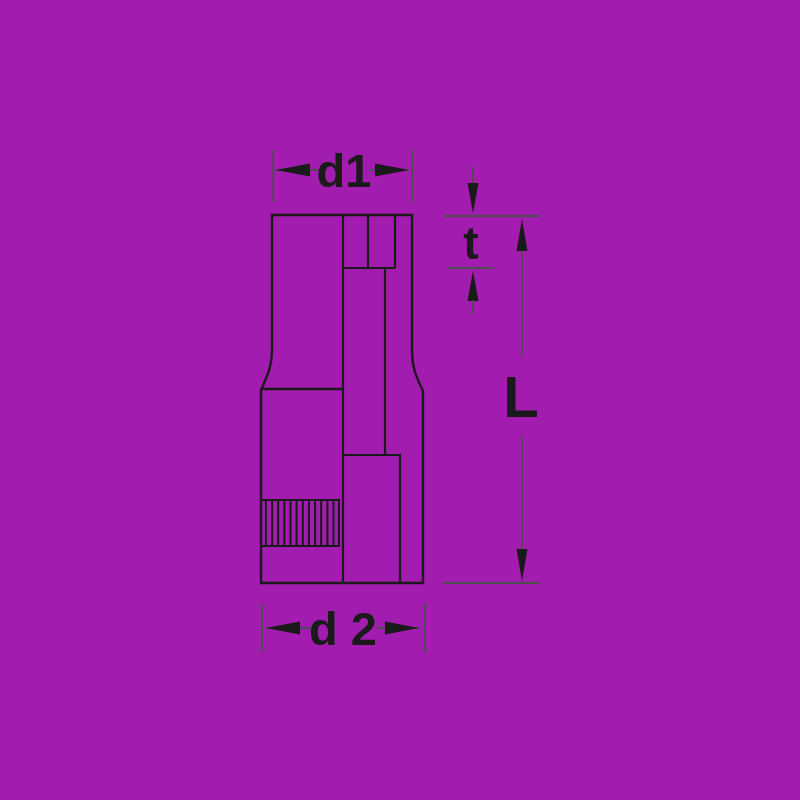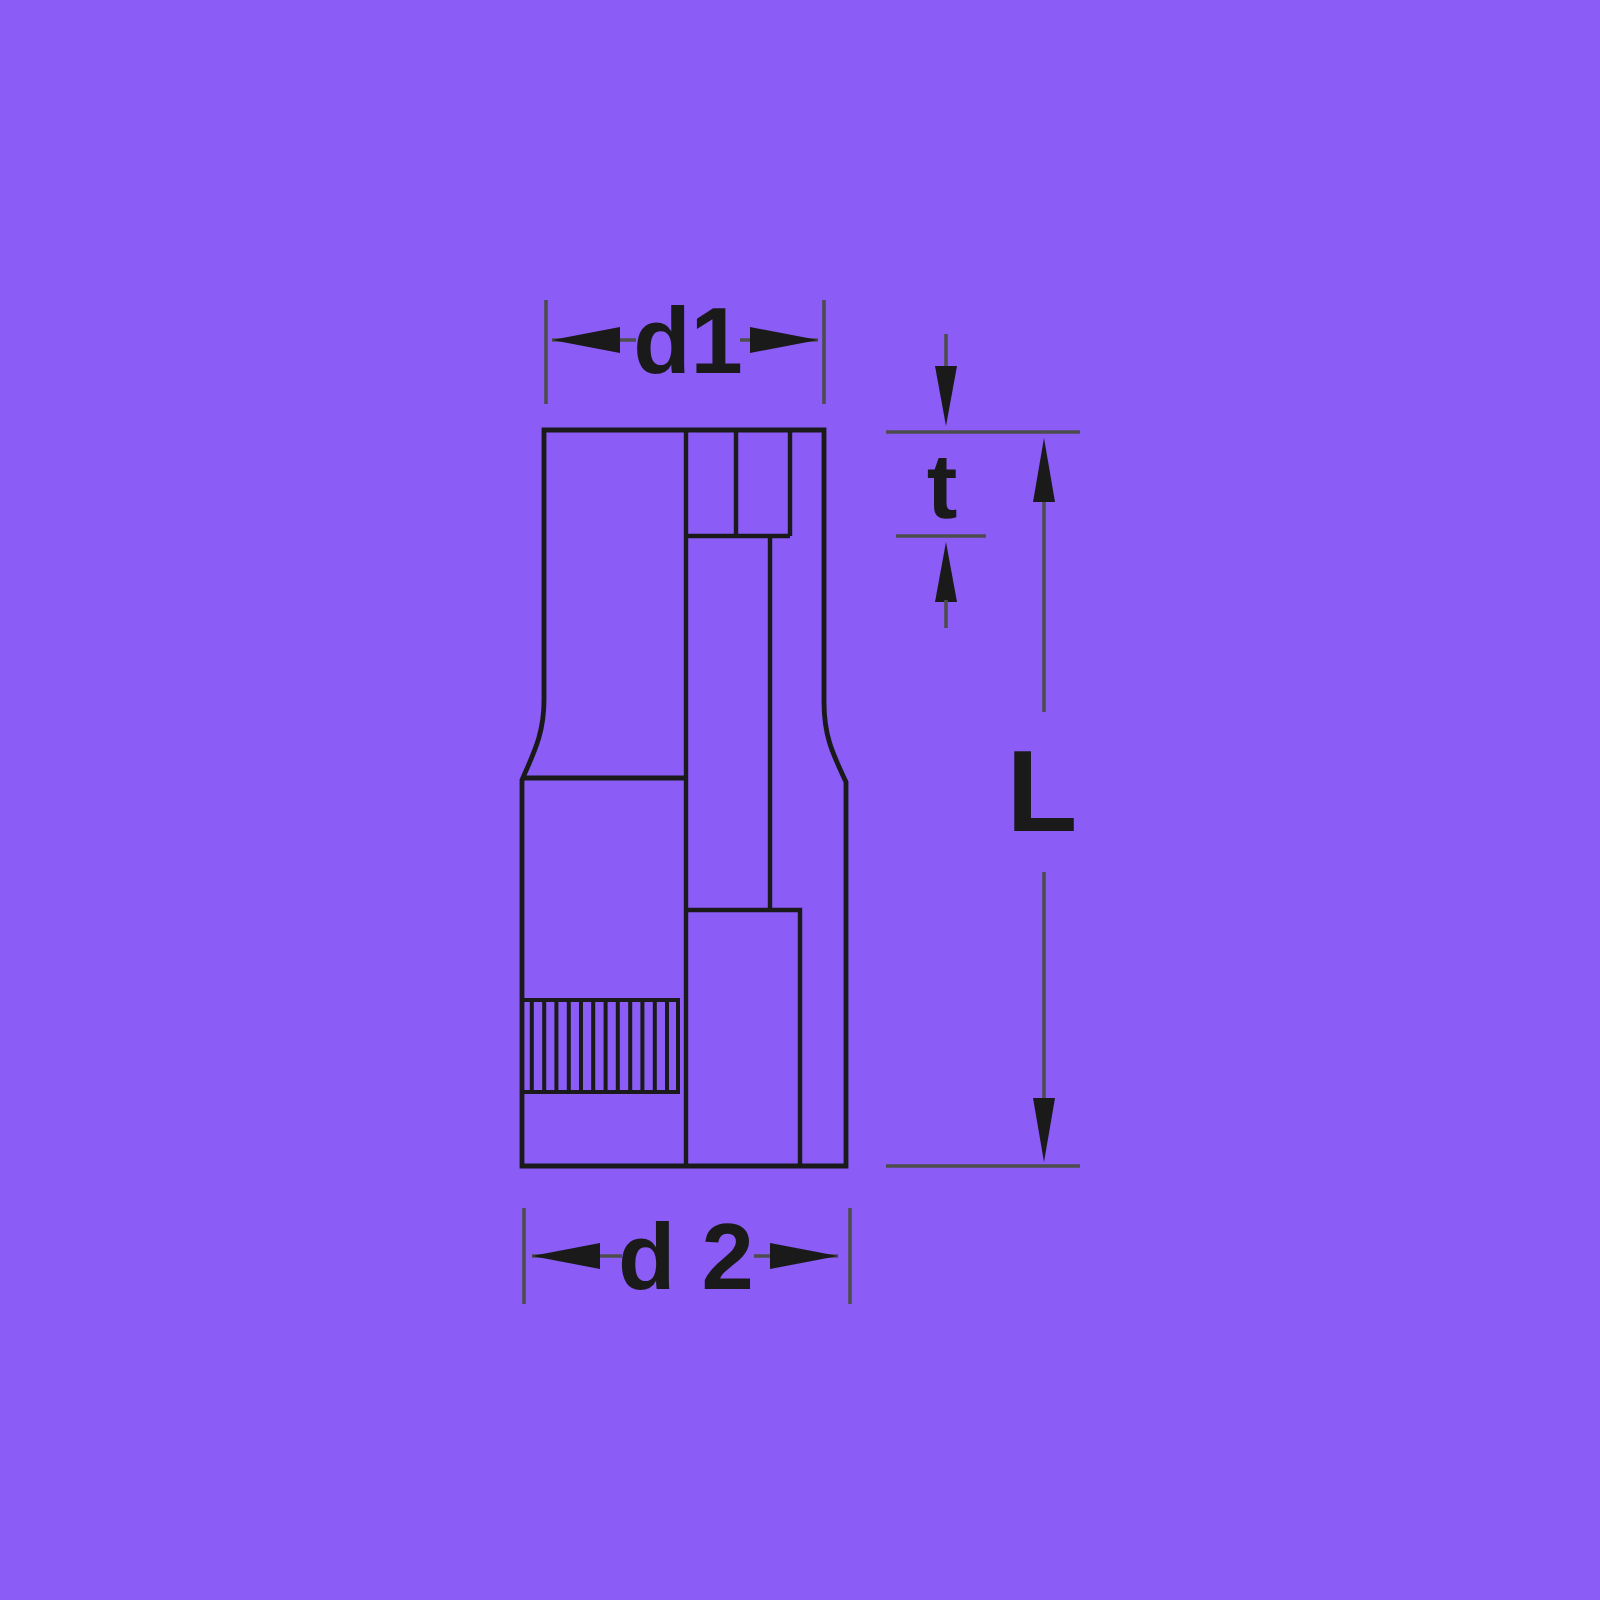--- a/index.html
+++ b/index.html
@@ -1,17 +1,17 @@
 <!DOCTYPE html>
 <html><head>
 <meta charset="utf-8">
 <style>
   html,body{margin:0;padding:0;}
   body{width:800px;height:800px;background:#ffffff;font-family:"Liberation Sans",sans-serif;}
-  .canvas{position:relative;width:800px;height:800px;background:#8b5cf6;overflow:hidden;text-align:center;}
+  .canvas{position:relative;width:800px;height:800px;background:#a21caf;overflow:hidden;text-align:center;}
   svg{position:absolute;left:0;top:0;}
   .outline{stroke:#1a1a1a;stroke-width:2.4;fill:none;stroke-linejoin:miter;stroke-linecap:butt;}
   .section{stroke:#1a1a1a;stroke-width:2.2;fill:none;}
   .hatch{stroke:#1a1a1a;stroke-width:2;fill:none;}
   .dim{stroke:#4d4d4d;stroke-width:1.8;fill:none;}
   .arrow{fill:#1a1a1a;stroke:none;}
   .lbl{fill:#1a1a1a;font-family:"Liberation Sans",sans-serif;font-weight:bold;}
   .lbl-d{font-size:47px;}
   .lbl-t{font-size:46px;}
   .lbl-L{font-size:58px;}

